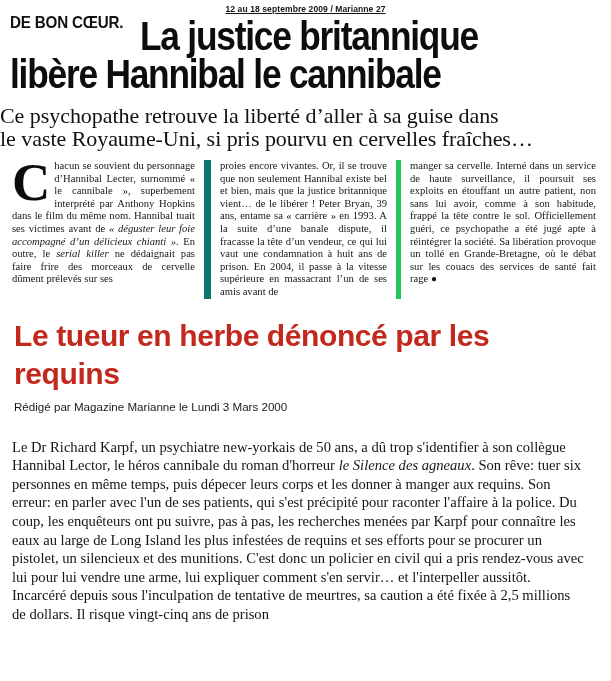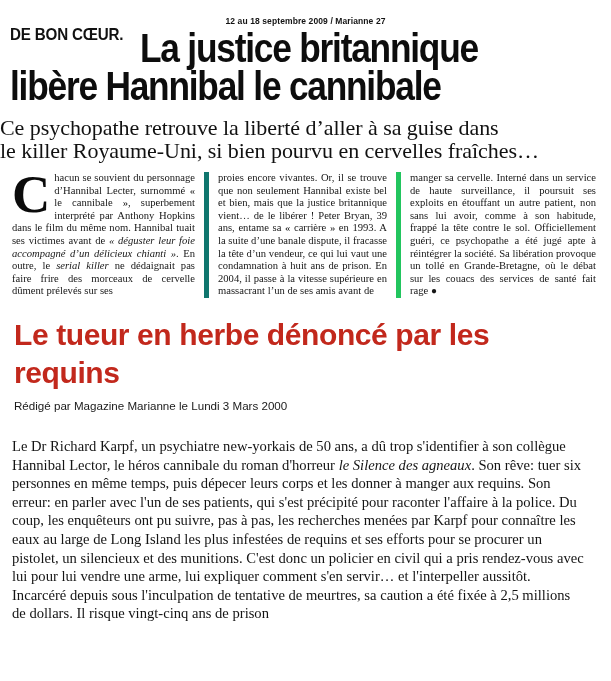--- a/index.html
+++ b/index.html
@@ -24,22 +24,23 @@
   }
 
   
   .dateline {
     text-align: center;
     font-family: "Liberation Sans", "DejaVu Sans", sans-serif;
     font-weight: bold;
     font-size: 8.5px;
     letter-spacing: 0.1px;
     color: #131313;
-    padding-top: 16px;
+    padding-top: 4px;
     line-height: 11px;
+    text-decoration: underline;
   }
 
   
   .masthead {
     padding: 1px 6px 0 10px;
   }
   .masthead-line1 {
     display: flex;
     align-items: flex-start;
     white-space: nowrap;
@@ -99,21 +100,21 @@
   .col {
     font-family: "Liberation Serif", "DejaVu Serif", serif;
     font-size: 10.6px;
     line-height: 12.6px;
     text-align: justify;
     color: #161616;
     box-sizing: border-box;
     hyphens: auto;
   }
   .col-1 { width: 192px; padding-right: 9px; }
-  .col-2 { width: 192px; padding-left: 9px; padding-right: 9px; border-left: 5px solid #0f766e; }
+  .col-2 { width: 192px; padding-left: 9px; padding-right: 9px; border-left: 7px solid #0f766e; }
   .col-3 { width: 200px; padding-left: 9px; border-left: 5px solid #22c55e; }
 
   .dropcap {
     float: left;
     font-family: "Liberation Serif", "DejaVu Serif", serif;
     font-weight: bold;
     font-size: 53px;
     line-height: 42px;
     padding: 1px 4px 0 0;
     color: #0b0b0b;
@@ -160,21 +161,21 @@
   <div class="masthead">
     <div class="masthead-line1">
       <span class="kicker">DE BON CŒUR.</span>
       <span class="headline-big">La justice britannique</span>
     </div>
     <div class="headline-line2">libère Hannibal le cannibale</div>
   </div>
 
   <div class="standfirst">
     <div>Ce psychopathe retrouve la liberté d’aller à sa guise dans</div>
-    <div>le killer Royaume-Uni, si bien pourvu en cervelles fraîches…</div>
+    <div>le vaste Royaume-Uni, si pris pourvu en cervelles fraîches…</div>
   </div>
 
   <div class="columns">
 
     <div class="col col-1">
       <span class="dropcap">C</span><span>hacun se souvient du personnage d’Hannibal Lecter, surnommé « le cannibale », superbement interprété par Anthony Hopkins dans le film du même nom. Hannibal tuait ses victimes avant de </span><i>« déguster leur foie accompagné d’un délicieux chianti »</i><span>. En outre, le </span><i>serial killer</i><span> ne dédaignait pas faire frire des morceaux de cervelle dûment prélevés sur ses</span>
     </div>
 
     <div class="col col-2">
       <span>proies encore vivantes. Or, il se trouve que non seulement Hannibal existe bel et bien, mais que la justice britannique vient… de le libérer ! Peter Bryan, 39 ans, entame sa « carrière » en 1993. A la suite d’une banale dispute, il fracasse la tête d’un vendeur, ce qui lui vaut une condamnation à huit ans de prison. En 2004, il passe à la vitesse supérieure en massacrant l’un de ses amis avant de</span>

